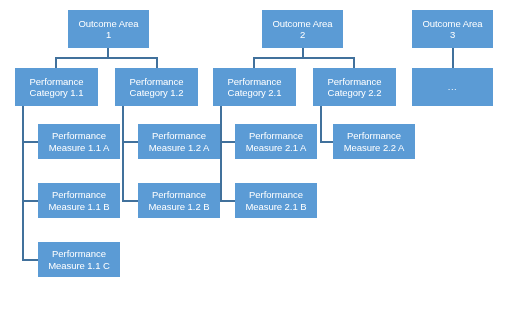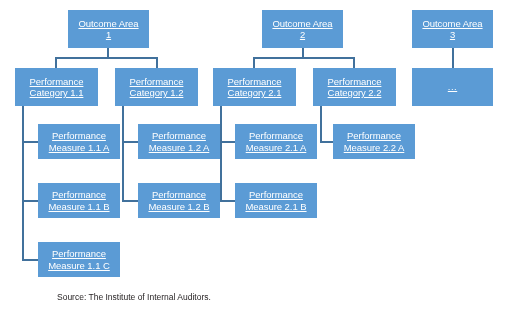--- a/index.html
+++ b/index.html
@@ -25,21 +25,20 @@
     font-size: 9.5px;
     line-height: 11.5px;
     font-family: "Liberation Sans", sans-serif;
     display: flex;
     align-items: center;
     justify-content: center;
     text-align: center;
     padding: 1px 2px;
     white-space: pre-line;
     letter-spacing: -0.05px;
-    text-decoration: underline;
   }
   .node.ellipsis {
     font-size: 9.5px;
     letter-spacing: 0.5px;
   }
   .conn {
     position: absolute;
     background: #41719C;
   }
   .conn.v { width: 2px; }
@@ -116,15 +115,14 @@
 Measure 1.2 B</div>
 
   <div class="node" style="left:235px; top:124px; width:82px; height:35px;">Performance
 Measure 2.1 A</div>
   <div class="node" style="left:235px; top:183px; width:82px; height:35px;">Performance
 Measure 2.1 B</div>
 
   <div class="node" style="left:333px; top:124px; width:82px; height:35px;">Performance
 Measure 2.2 A</div>
 
-  <div class="caption" style="left:57px; top:292px;">Source: The Institute of Internal Auditors.</div>
 
 </div>
 
 </body></html>

